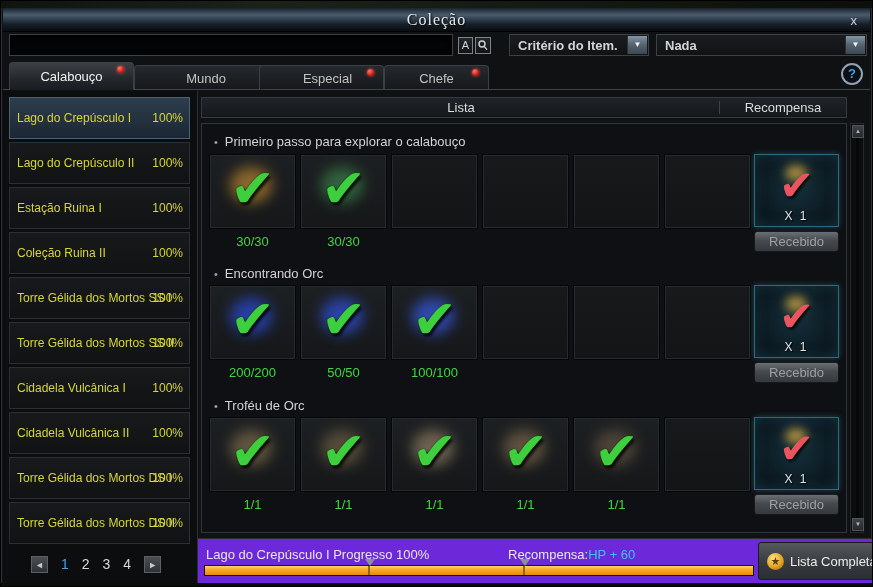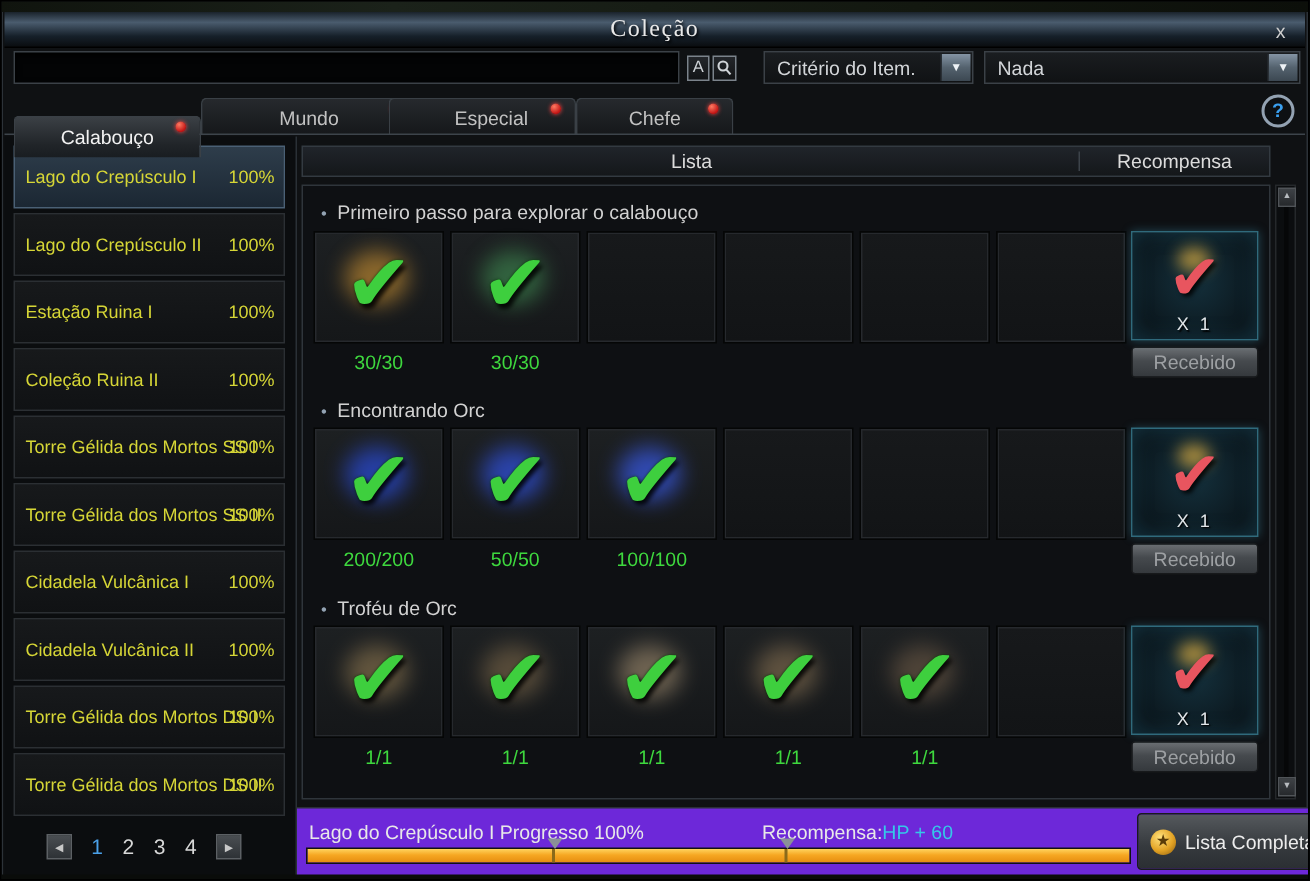--- a/index.html
+++ b/index.html
@@ -15,32 +15,32 @@
     font-family:"Liberation Serif",serif;font-size:16px;letter-spacing:1px;text-shadow:1px 1px 2px #000;}
   .close-x{position:absolute;top:6px;right:13px;color:#cfcfcf;font-size:13px;cursor:pointer;line-height:14px;}
   
   .search-input{position:absolute;top:33px;left:8px;width:444px;height:22px;background:#030405;
     border:1px solid #3b4147;box-shadow:inset 0 2px 4px #000;color:#ddd;font-size:13px;padding:0 6px;box-sizing:border-box;}
   .mini-btn{position:absolute;top:36px;height:17px;background:linear-gradient(#23262a,#121416);
     border:1px solid #7b838b;color:#cfd3d7;font-size:11px;text-align:center;line-height:15px;box-sizing:border-box;}
   .btn-a{left:457px;width:15px;}
   .btn-mag{left:474px;width:16px;}
   .dd{position:absolute;top:33px;height:22px;background:linear-gradient(#1a1d20,#101214);
-    border:1px solid #3b4147;box-sizing:border-box;}
+    border:1px solid #3b4147;box-sizing:border-box;font-weight:bold;}
   .dd1{left:508px;width:140px;}
   .dd2{left:655px;width:211px;}
   .dd-label{position:absolute;left:8px;top:3px;color:#d2d5d8;font-size:13px;white-space:nowrap;}
   .dd-arrow{position:absolute;right:1px;top:1px;width:19px;height:18px;
     background:linear-gradient(#8494a4,#54626e 50%,#3c4852);border-left:1px solid #2a3036;
     color:#eef2f6;font-size:8px;text-align:center;line-height:18px;}
   
   .tab{position:absolute;top:64px;height:25px;background:linear-gradient(#26292d,#15171a);
     border:1px solid #3a4046;border-bottom:none;border-radius:4px 4px 0 0;color:#c2c2c2;
     text-align:center;font-size:13px;line-height:25px;box-sizing:border-box;cursor:pointer;}
-  .tab.active{top:61px;height:28px;line-height:28px;background:linear-gradient(#3b4045,#202428 70%,#191d21);color:#f2f2f2;z-index:3;margin-top:15px;}
+  .tab.active{top:61px;height:28px;line-height:28px;background:linear-gradient(#3b4045,#202428 70%,#191d21);color:#f2f2f2;z-index:3;}
   .t0{left:8px;width:125px;}.t1{left:133px;width:144px;}.t2{left:258px;width:125px;padding-left:12px;}.t3{left:383px;width:105px;}
   .badge{position:absolute;top:3px;right:9px;width:7px;height:7px;border-radius:50%;
     background:radial-gradient(circle at 35% 30%,#ff7a62,#c21414 70%);box-shadow:0 0 3px #f44;}
   .tab-line{position:absolute;top:88px;left:2px;right:2px;height:1px;background:#3d444b;z-index:2;}
   .help-btn{position:absolute;top:62px;right:9px;width:18px;height:18px;border-radius:50%;
     border:2px solid #93a2b2;background:#0d1013;color:#3aa0f0;font-weight:bold;font-size:13px;
     text-align:center;line-height:17px;cursor:pointer;box-sizing:content-box;}
   
   .sidebar{position:absolute;top:90px;left:2px;width:195px;height:494px;background:#0b0d0f;
     border-right:1px solid #2a3036;box-sizing:border-box;}

